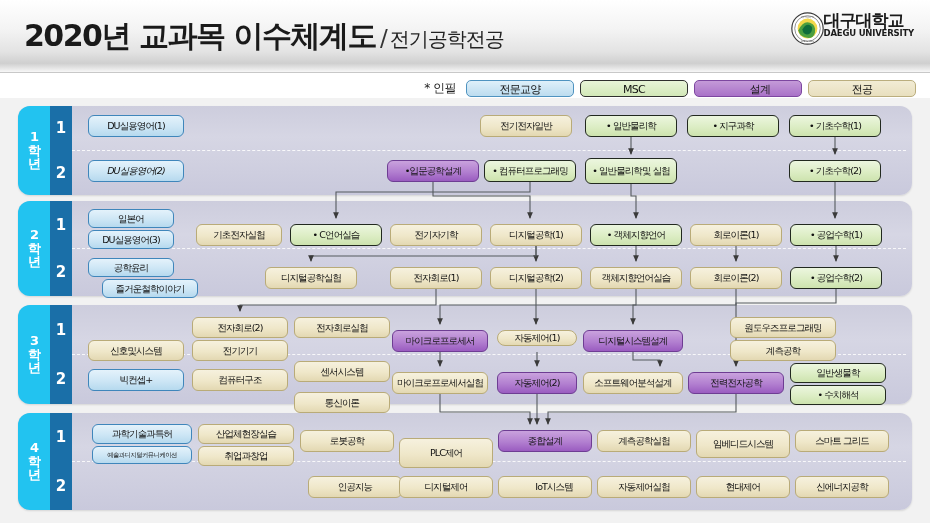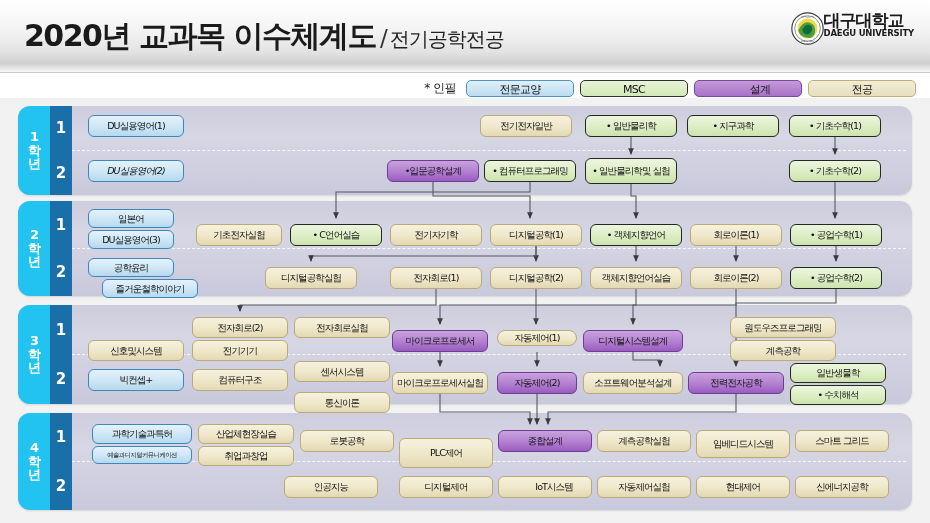--- a/index.html
+++ b/index.html
@@ -277,19 +277,19 @@
     <div class="box b-blue" style="left: 92px; top: 424px; width: 100px; height: 20px;">과학기술과특허</div>
     <div class="box b-blue b-tiny" style="left: 92px; top: 446px; width: 100px; height: 18px;">예술과디지털커뮤니케이션</div>
     <div class="box b-tan" style="left: 198px; top: 424px; width: 96px; height: 20px;">산업체현장실습</div>
     <div class="box b-tan" style="left: 198px; top: 446px; width: 96px; height: 20px;">취업과창업</div>
     <div class="box b-tan" style="left: 300px; top: 430px; width: 94px; height: 22px;">로봇공학</div>
     <div class="box b-tan" style="left: 399px; top: 430px; width: 94px; height: 30px; margin-top: 8px;">PLC제어</div>
     <div class="box b-purple" style="left: 498px; top: 430px; width: 94px; height: 22px;">종합설계</div>
     <div class="box b-tan" style="left: 597px; top: 430px; width: 94px; height: 22px;">계측공학실험</div>
     <div class="box b-tan" style="left: 696px; top: 430px; width: 94px; height: 28px;">임베디드시스템</div>
     <div class="box b-tan" style="left: 795px; top: 430px; width: 94px; height: 22px;">스마트 그리드</div>
-    <div class="box b-tan" style="left: 284px; top: 476px; width: 94px; height: 22px;">인공지능</div>
+    <div class="box b-tan" style="left: 308px; top: 476px; width: 94px; height: 22px;">인공지능</div>
     <div class="box b-tan" style="left: 399px; top: 476px; width: 94px; height: 22px;">디지털제어</div>
     <div class="box b-tan" style="left: 498px; top: 476px; width: 94px; height: 22px; padding-left: 20px;">IoT시스템</div>
     <div class="box b-tan" style="left: 597px; top: 476px; width: 94px; height: 22px;">자동제어실험</div>
     <div class="box b-tan" style="left: 696px; top: 476px; width: 94px; height: 22px;">현대제어</div>
     <div class="box b-tan" style="left: 795px; top: 476px; width: 94px; height: 22px;">신에너지공학</div>
   </div>
 
 </body></html>

